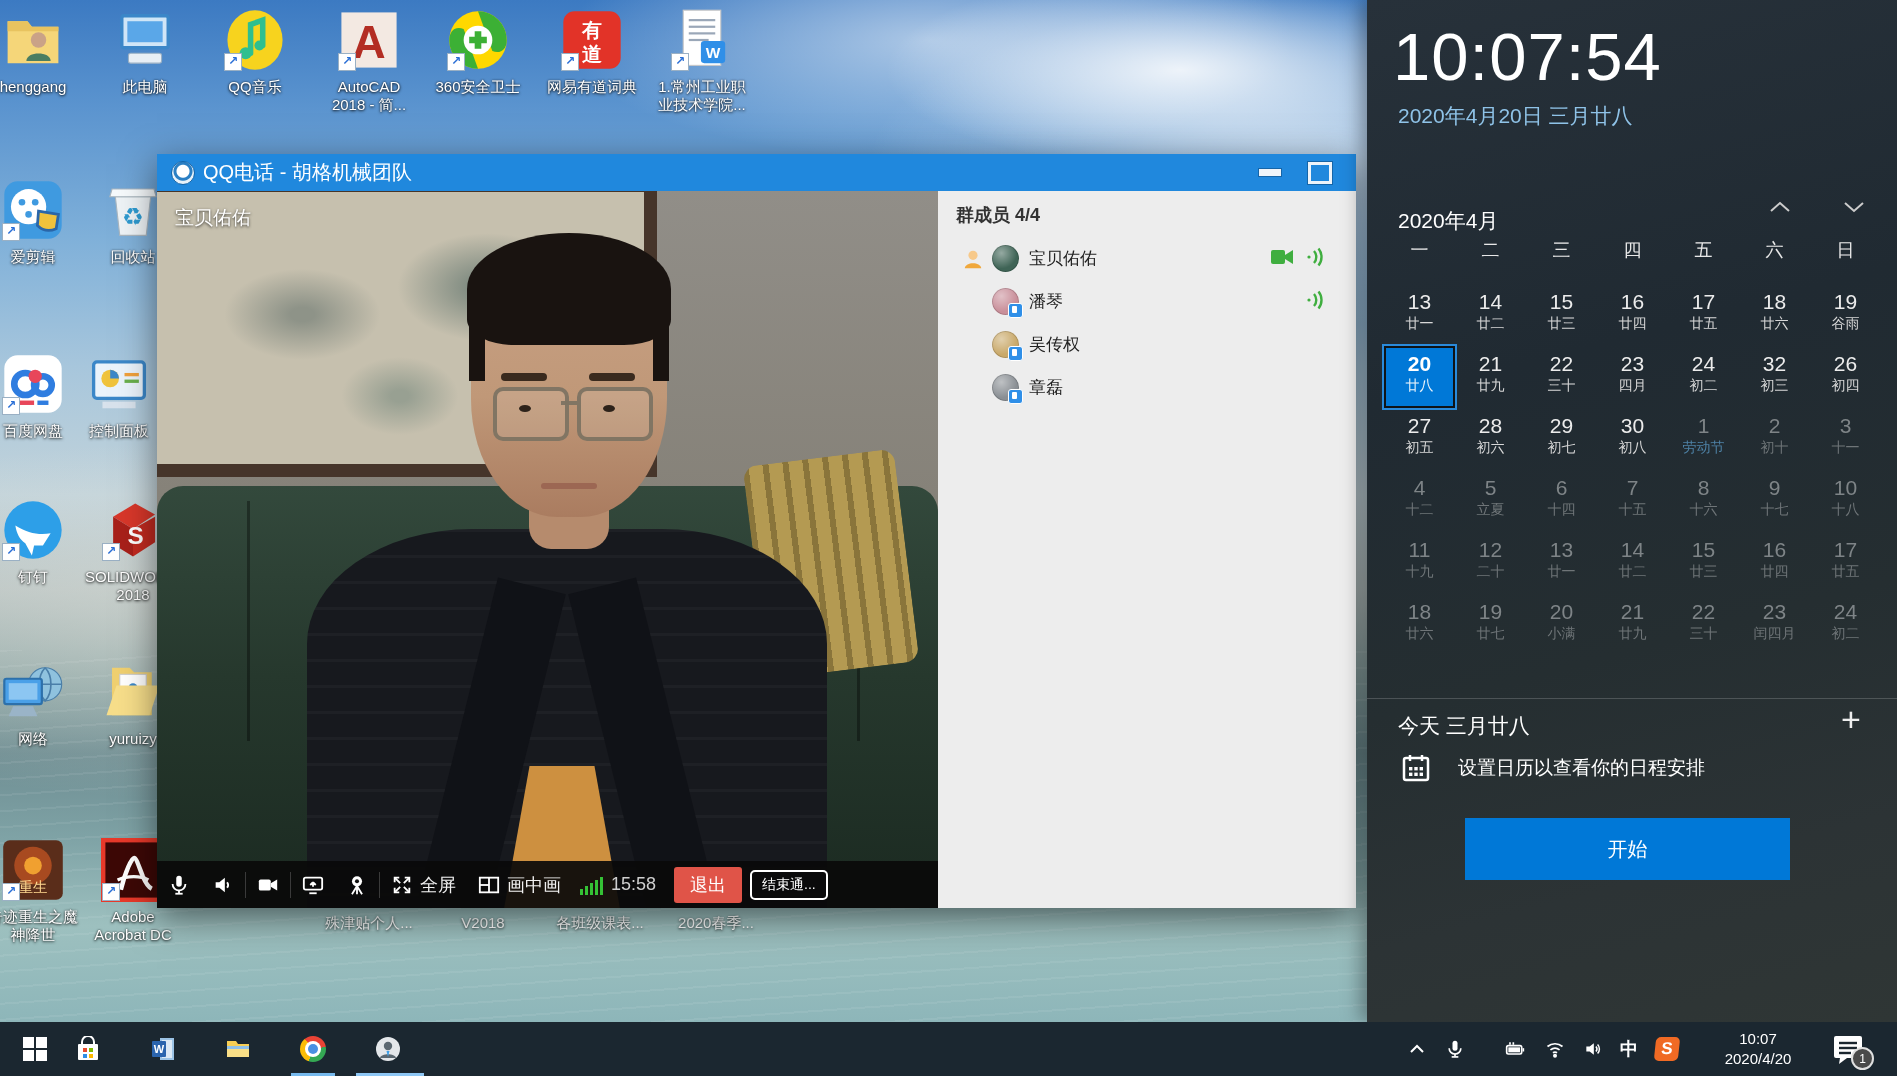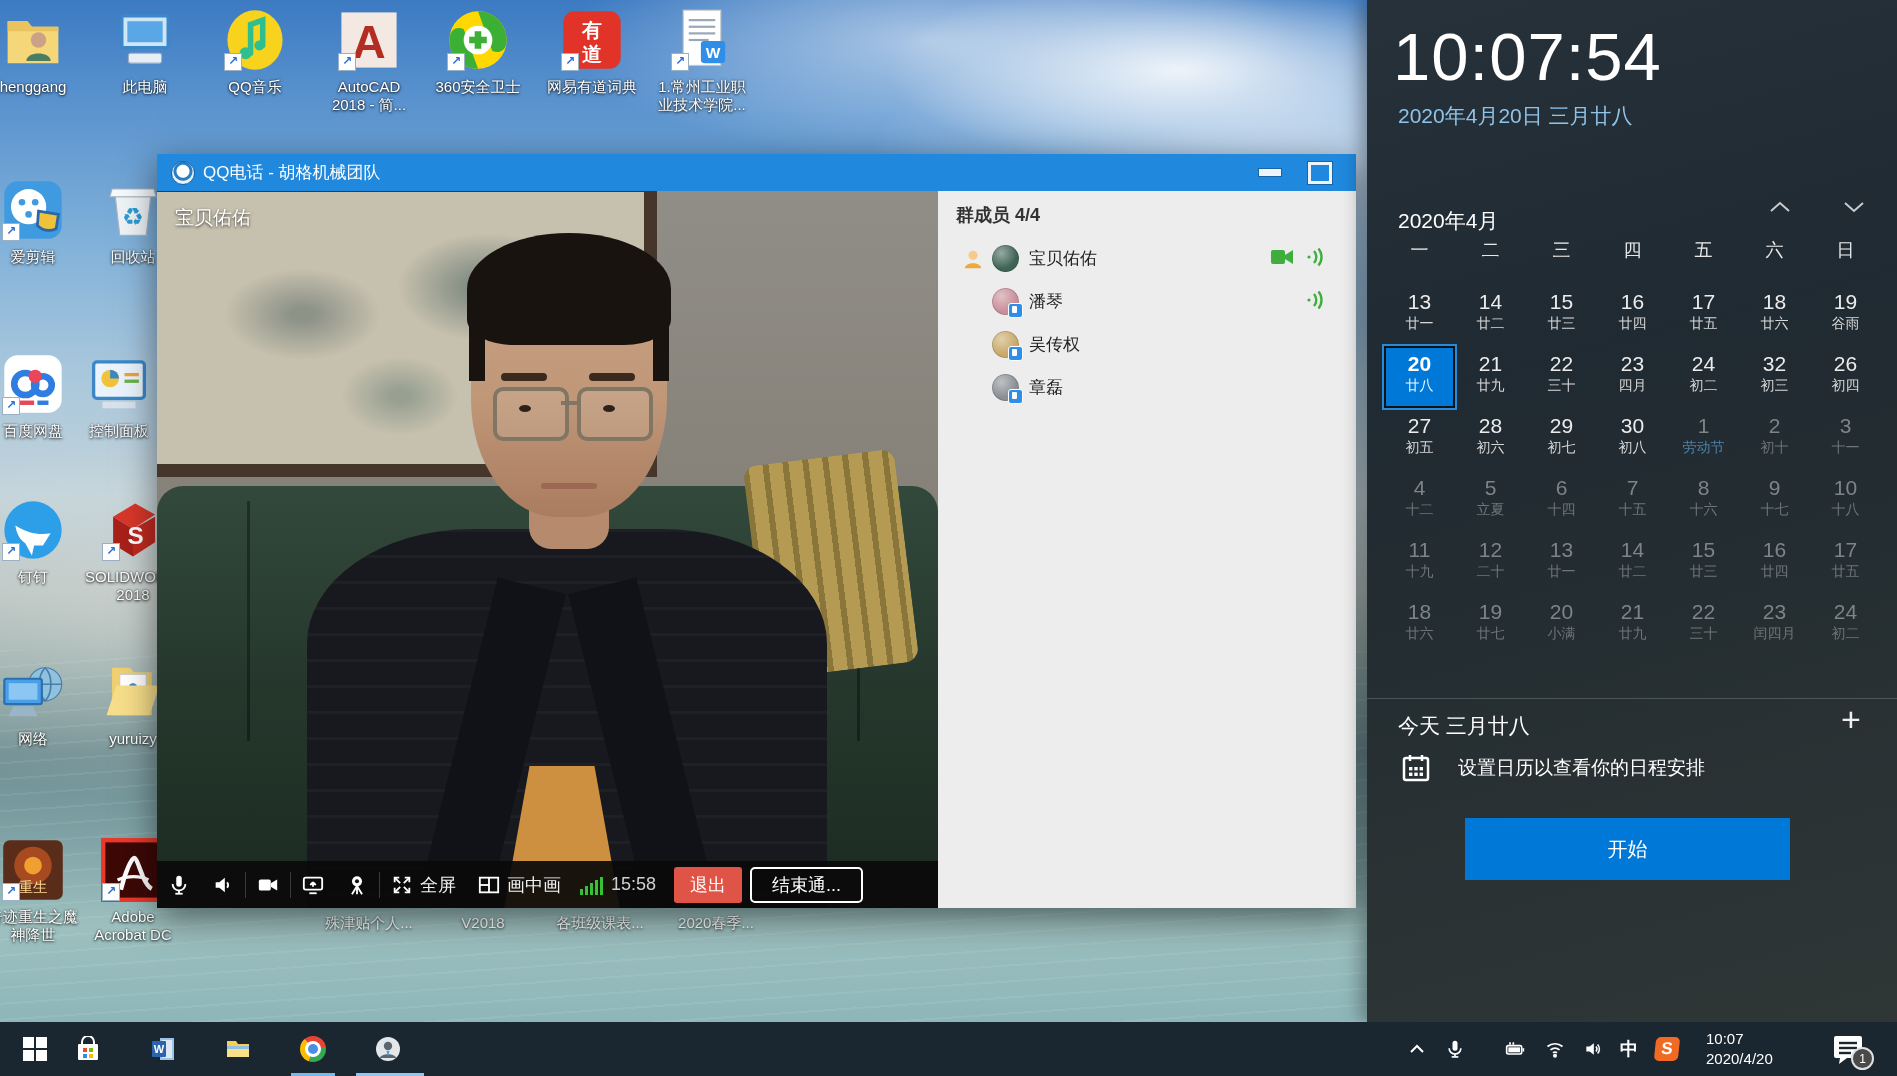--- a/index.html
+++ b/index.html
@@ -23,21 +23,21 @@
   .dlbl{margin-top:6px;font-size:15px;line-height:18px;color:#fff;white-space:pre-line;
       text-shadow:0 1px 3px rgba(0,0,0,.85),0 0 2px rgba(0,0,0,.6);}
   .ghost{position:absolute;z-index:1;font-size:15px;color:#fff;transform:translateX(-50%);
       text-shadow:0 1px 3px rgba(0,0,0,.85);}
 
   
   #qqwin{position:absolute;left:157px;top:154px;width:1199px;height:754px;z-index:5;
       box-shadow:0 10px 34px rgba(0,0,0,.5);background:#ededed;}
   .qtitle{height:37px;background:#2088dd;display:flex;align-items:center;padding:0 10px;color:#fff;}
   .qico{width:22px;height:22px;border-radius:50%;background:radial-gradient(circle at 50% 42%,#ffffff 0 6px,#2a7fc4 7px 9px,#e8f2fa 10px);border:1px solid #1565a8;margin:0 8px 0 4px;}
-  .qtitletext{font-size:17px;}
+  .qtitletext{font-size:20px;}
   .qctls{margin-left:auto;display:flex;align-items:center;gap:26px;padding-right:14px;}
   .qmin{width:22px;height:7px;background:#eef4fa;border:1px solid #1565a8;}
   .qmax{width:18px;height:16px;border:3px solid #eef4fa;outline:1px solid #1565a8;background:transparent;}
   .qbody{display:flex;height:601px;border-radius:8px;}
 
   
   .video{position:relative;width:781px;height:717px;overflow:hidden;
       background:linear-gradient(180deg,#918e88 0%,#868279 42%,#6f6b64 100%);}
   .painting{position:absolute;left:-14px;top:-12px;width:488px;height:272px;
       border:13px solid #46352a;background:
@@ -81,21 +81,21 @@
   .vtool{position:absolute;left:0;bottom:0;width:781px;height:47px;background:rgba(10,10,10,.93);
       display:flex;align-items:center;color:#fff;}
   .vtb{display:flex;align-items:center;gap:7px;padding:0 11px;height:100%;cursor:pointer;}
   .vtb svg{width:22px;height:22px;}
   .vtsep{width:1px;height:26px;background:#3a3a3a;}
   .vtlabel{font-size:18px;color:#f0f0f0;}
   .sigbars{display:flex;align-items:flex-end;gap:2px;height:20px;margin-left:8px;}
   .sigbars i{display:block;width:3px;background:#35c235;}
   .vtimer{font-size:18px;color:#cfcfcf;margin:0 10px 0 8px;}
   .btn-exit{background:#e05448;color:#fff;font-size:18px;border-radius:3px;padding:6px 16px;margin:0 8px;cursor:pointer;}
-  .btn-end{border:2px solid #fff;color:#fff;font-size:18px;border-radius:5px;padding:4px 20px;margin-right:28px;cursor:pointer;white-space:nowrap;}
+  .btn-end{border:2px solid #fff;color:#fff;font-size:14px;border-radius:5px;padding:4px 10px;margin-right:28px;cursor:pointer;white-space:nowrap;}
 
   
   .members{flex:1;background:#ededed;position:relative;}
   .mhead{font-size:18px;color:#333;padding:12px 0 10px 18px;font-weight:bold;}
   .mrow{display:flex;align-items:center;height:43px;position:relative;padding-left:24px;cursor:pointer;}
   .madmin{width:22px;height:22px;margin-right:8px;}
   .madmin.empty{visibility:hidden;}
   .mavatar{width:27px;height:27px;border-radius:50%;position:relative;flex:0 0 auto;margin-right:10px;
       box-shadow:0 0 0 1px rgba(0,0,0,.15) inset;}
   .mbadge{position:absolute;right:-4px;bottom:-3px;width:13px;height:13px;border-radius:3px;background:#2f8fe8;border:1px solid #fff;}
@@ -143,21 +143,21 @@
       background:conic-gradient(from -40deg,#ea4335 0 120deg,#34a853 0 240deg,#fbbc05 0 360deg);}
   .chromeball::before{content:"";position:absolute;left:5px;top:5px;width:16px;height:16px;border-radius:50%;background:#fff;}
   .chromeball::after{content:"";position:absolute;left:8px;top:8px;width:10px;height:10px;border-radius:50%;background:#4a90e2;}
   .uline{position:absolute;top:51px;height:3px;background:#76b9ed;}
   .trayi{display:flex;align-items:center;justify-content:center;width:34px;height:54px;cursor:pointer;}
   .trayi svg{width:20px;height:20px;}
   .ime{font-size:18px;color:#fff;font-weight:bold;}
   .sogou{width:24px;height:24px;border-radius:5px;background:#f06a24;color:#fff;font-weight:bold;font-size:17px;
       display:flex;align-items:center;justify-content:center;transform:skewX(-6deg);}
   .trayclock{position:absolute;left:1706px;top:0;width:104px;height:54px;display:flex;flex-direction:column;
-      align-items:flex-start;justify-content:center;color:#fff;font-size:15px;line-height:20px;cursor:default;}
+      align-items:center;justify-content:center;color:#fff;font-size:15px;line-height:20px;cursor:default;}
   .notif{position:absolute;left:1832px;top:12px;width:34px;height:30px;cursor:pointer;}
   .badge{position:absolute;right:-8px;bottom:-6px;width:19px;height:19px;border-radius:50%;background:#4a4a4a;
       border:2px solid #e0e0e0;color:#fff;font-size:12px;display:flex;align-items:center;justify-content:center;}
 </style>
 </head>
 <body>
 
 <div id="screen">
   <div id="waves"></div>
 

